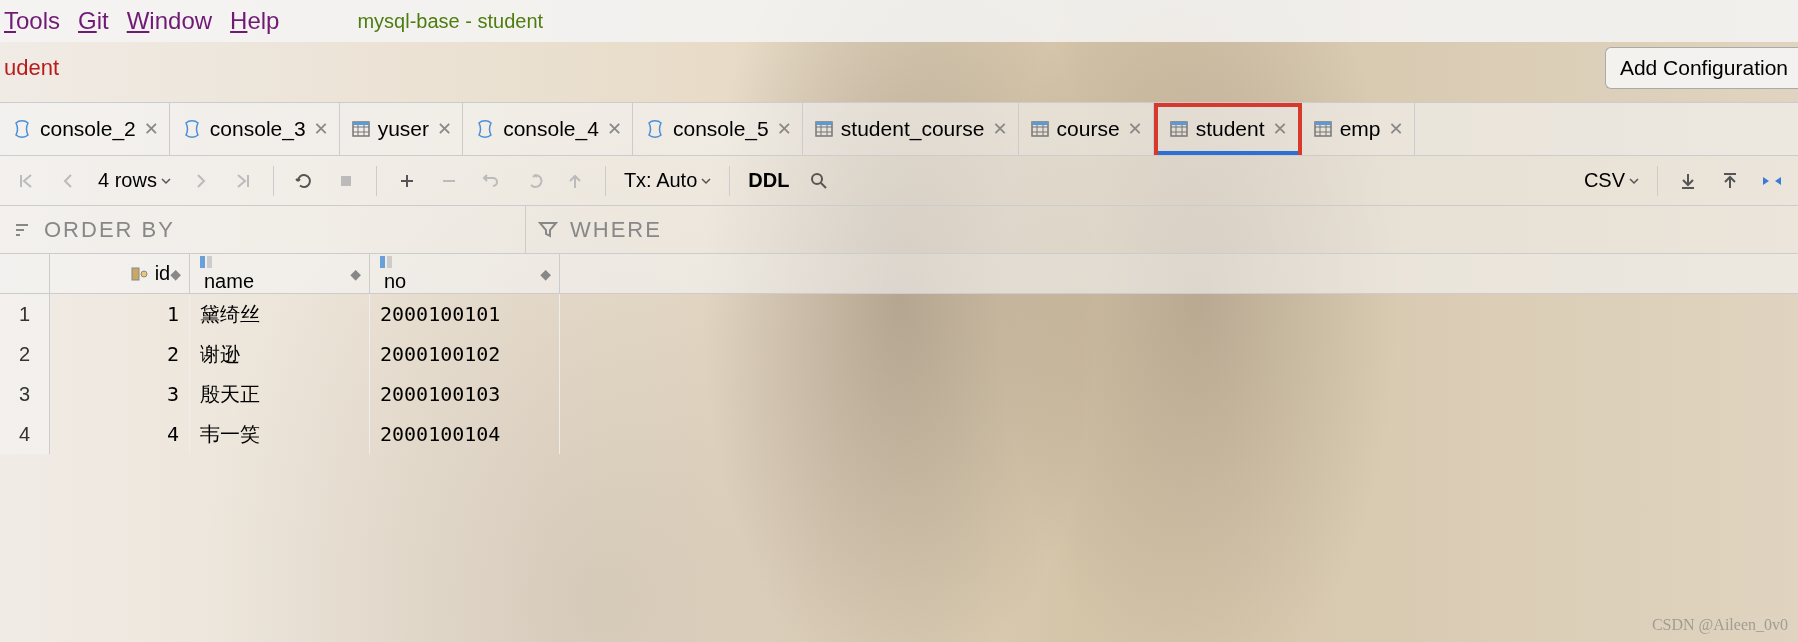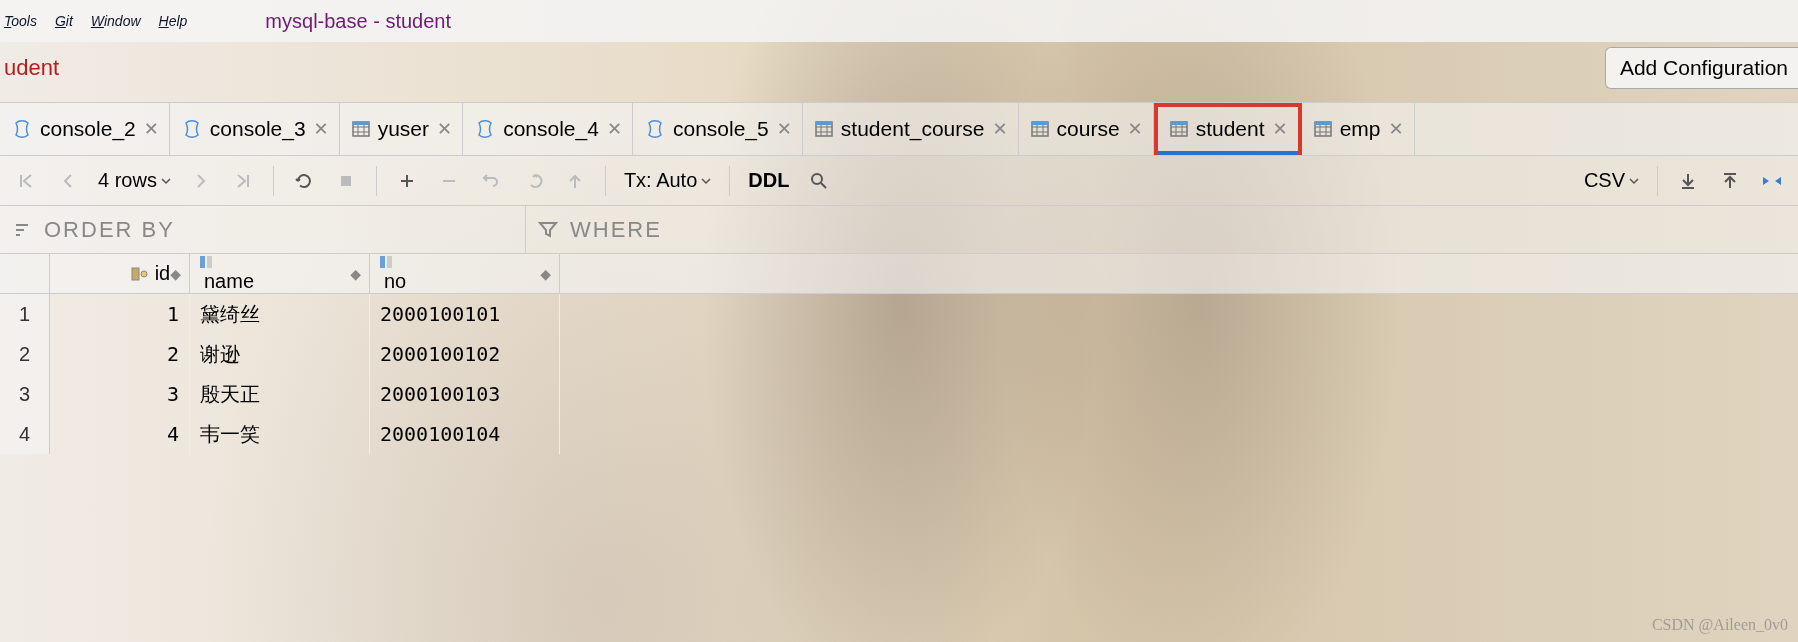--- a/index.html
+++ b/index.html
@@ -4,23 +4,23 @@
 <style>
 * { margin:0; padding:0; box-sizing:border-box; font-family:"Segoe UI",Arial,sans-serif; }
 body { width:1798px; height:642px; background:#f2f2f2; overflow:hidden; position:relative; }
 .bg-art { position:absolute; inset:0; background:
   radial-gradient(ellipse 400px 500px at 600px 600px, rgba(100,80,70,0.15), transparent),
   radial-gradient(ellipse 200px 400px at 900px 300px, rgba(60,40,30,0.25), transparent),
   radial-gradient(ellipse 200px 400px at 1200px 300px, rgba(70,50,40,0.2), transparent),
   linear-gradient(90deg, #f0ebe5 0%, #e8dcc8 40%, #d4c4a8 60%, #e0d4c0 100%);
   z-index:0; }
 .menubar { position:relative; z-index:1; height:42px; display:flex; align-items:center; padding:0 4px; background:rgba(245,245,245,0.85); gap:18px; }
-.menu-item { font-size:14px; color:#0f172a; cursor:pointer;font-style:italic; }
+.menu-item { font-size:24px; color:#701a75; cursor:pointer; }
 .menu-item .ul { text-decoration:underline; }
-.window-title { margin-left:60px; font-size:20px; color:#701a75; }
+.window-title { margin-left:60px; font-size:20px; color:#4d7c0f; }
 .crumb-bar { position:relative; z-index:1; height:52px; display:flex; align-items:center; justify-content:space-between; padding:0 0 0 4px; }
 .crumb { font-size:22px; color:#b91c1c; }
 .add-config { border:1px solid #aaa; border-right:none; border-radius:6px 0 0 6px; padding:8px 10px 8px 14px; font-size:21px; background:rgba(245,245,245,0.9); }
 .tabs { position:relative; z-index:1; height:54px; display:flex; align-items:stretch; border-top:1px solid #ccc; border-bottom:1px solid #ccc; background:rgba(245,245,245,0.6);margin-top:8px; }
 .tab { display:flex; align-items:center; padding:0 10px 0 12px; border-right:1px solid #ccc; gap:8px; font-size:21px; color:#000; cursor:pointer; position:relative; }
 .tab.active { border:4px solid #d73a2d; }
 .tab.active::after { content:""; position:absolute; left:0; right:0; bottom:-4px; height:4px; background:#2f6fd0; }
 .tab-close { color:#888; font-size:18px; }
 .icon-sql { width:20px; height:20px; }
 .icon-sql svg { width:20px; height:20px; }

